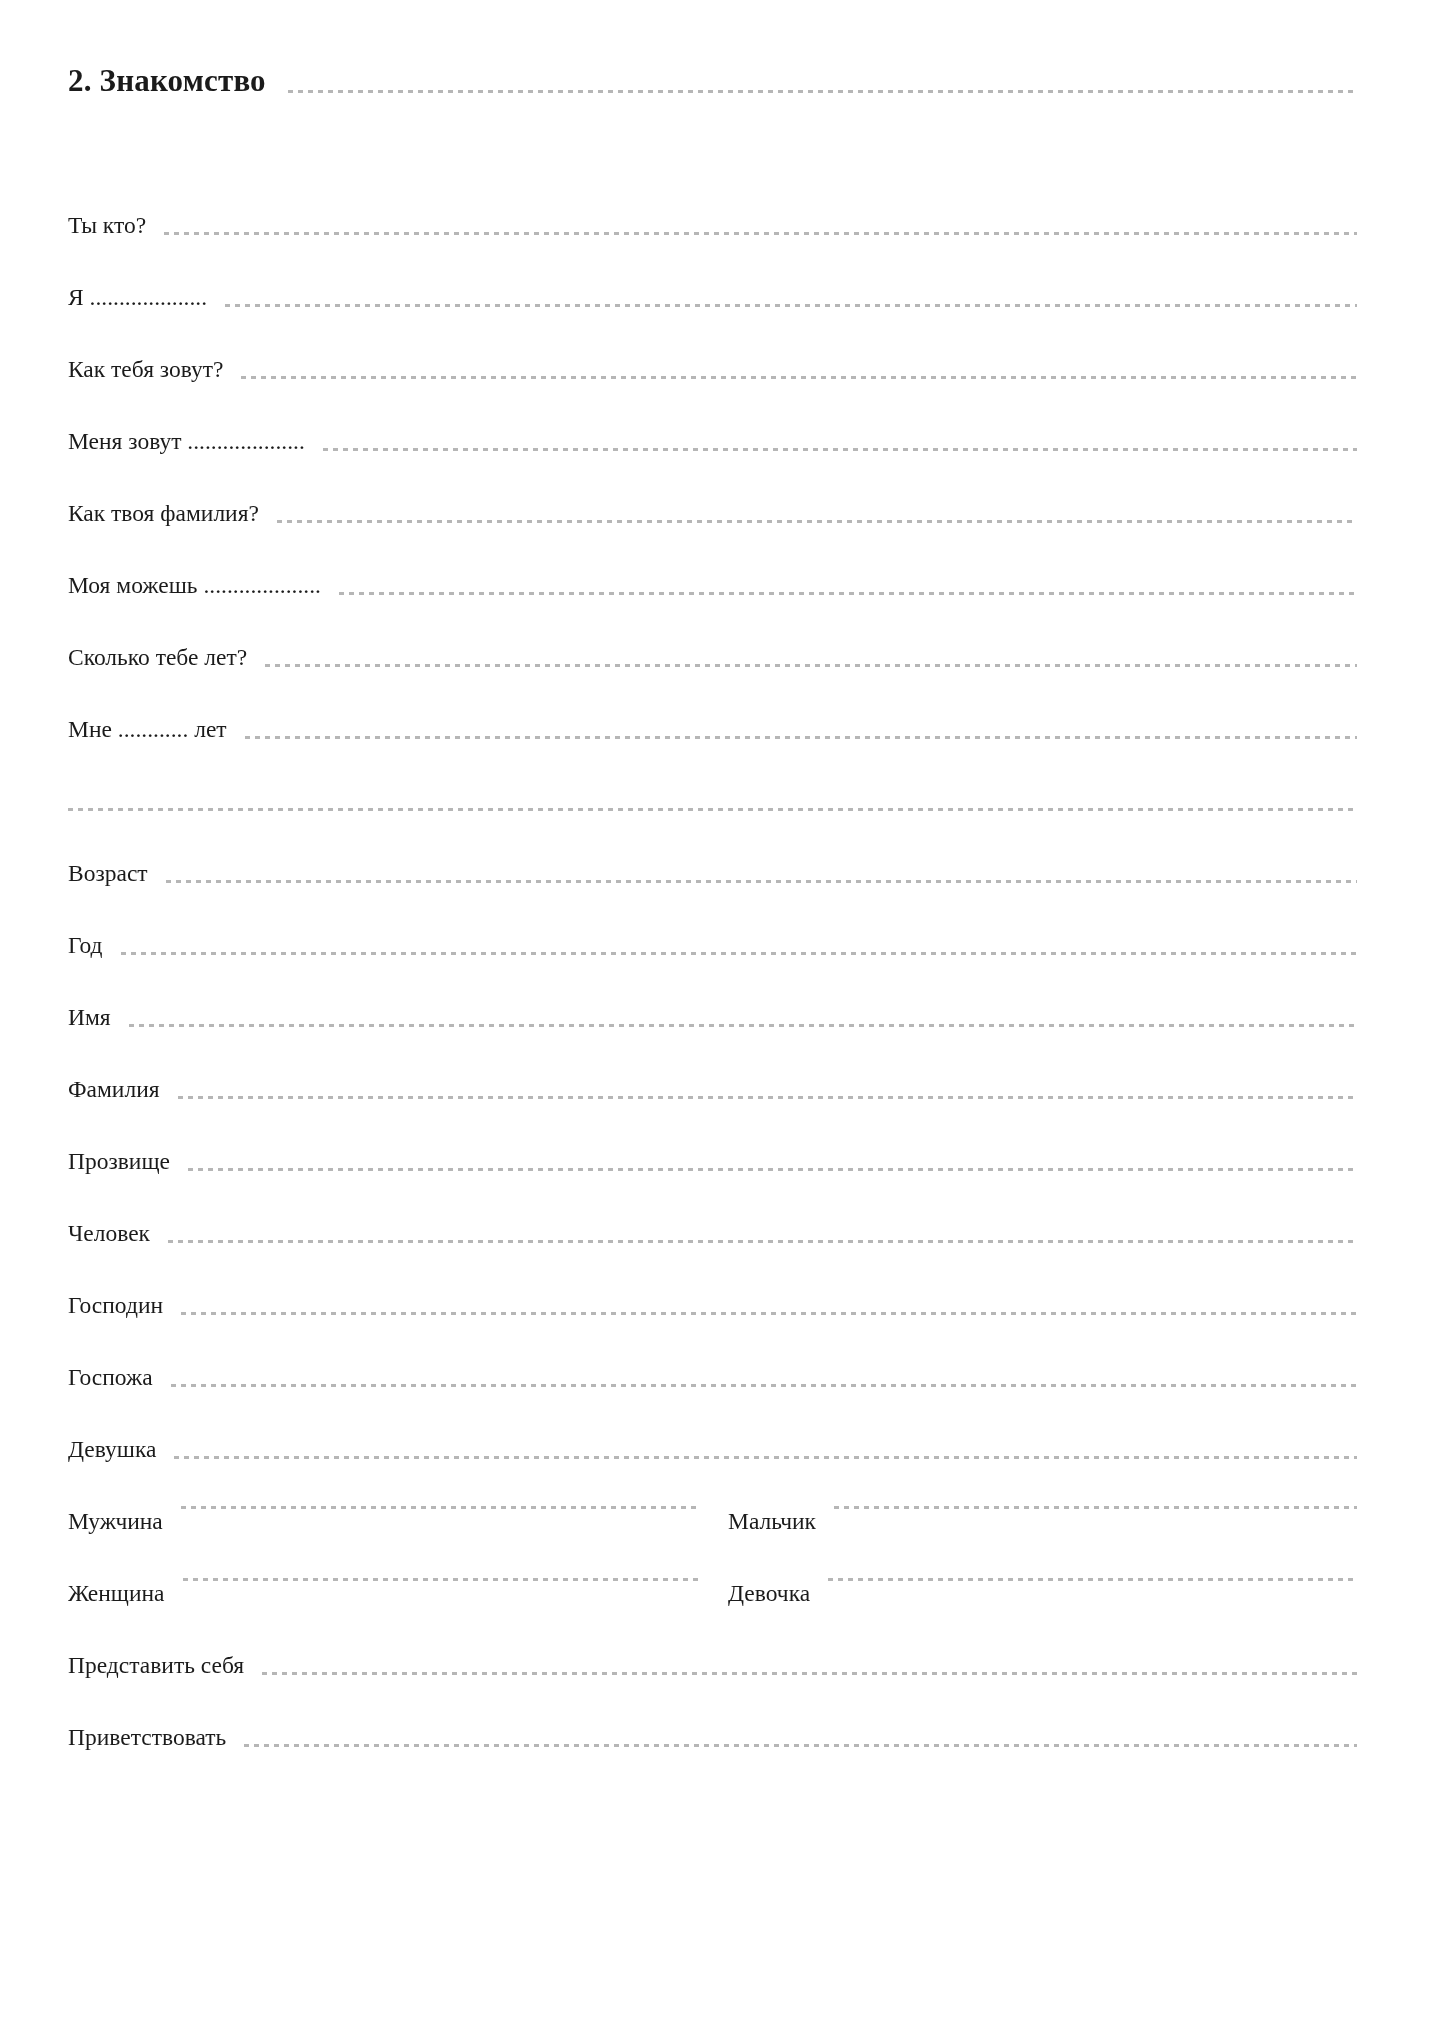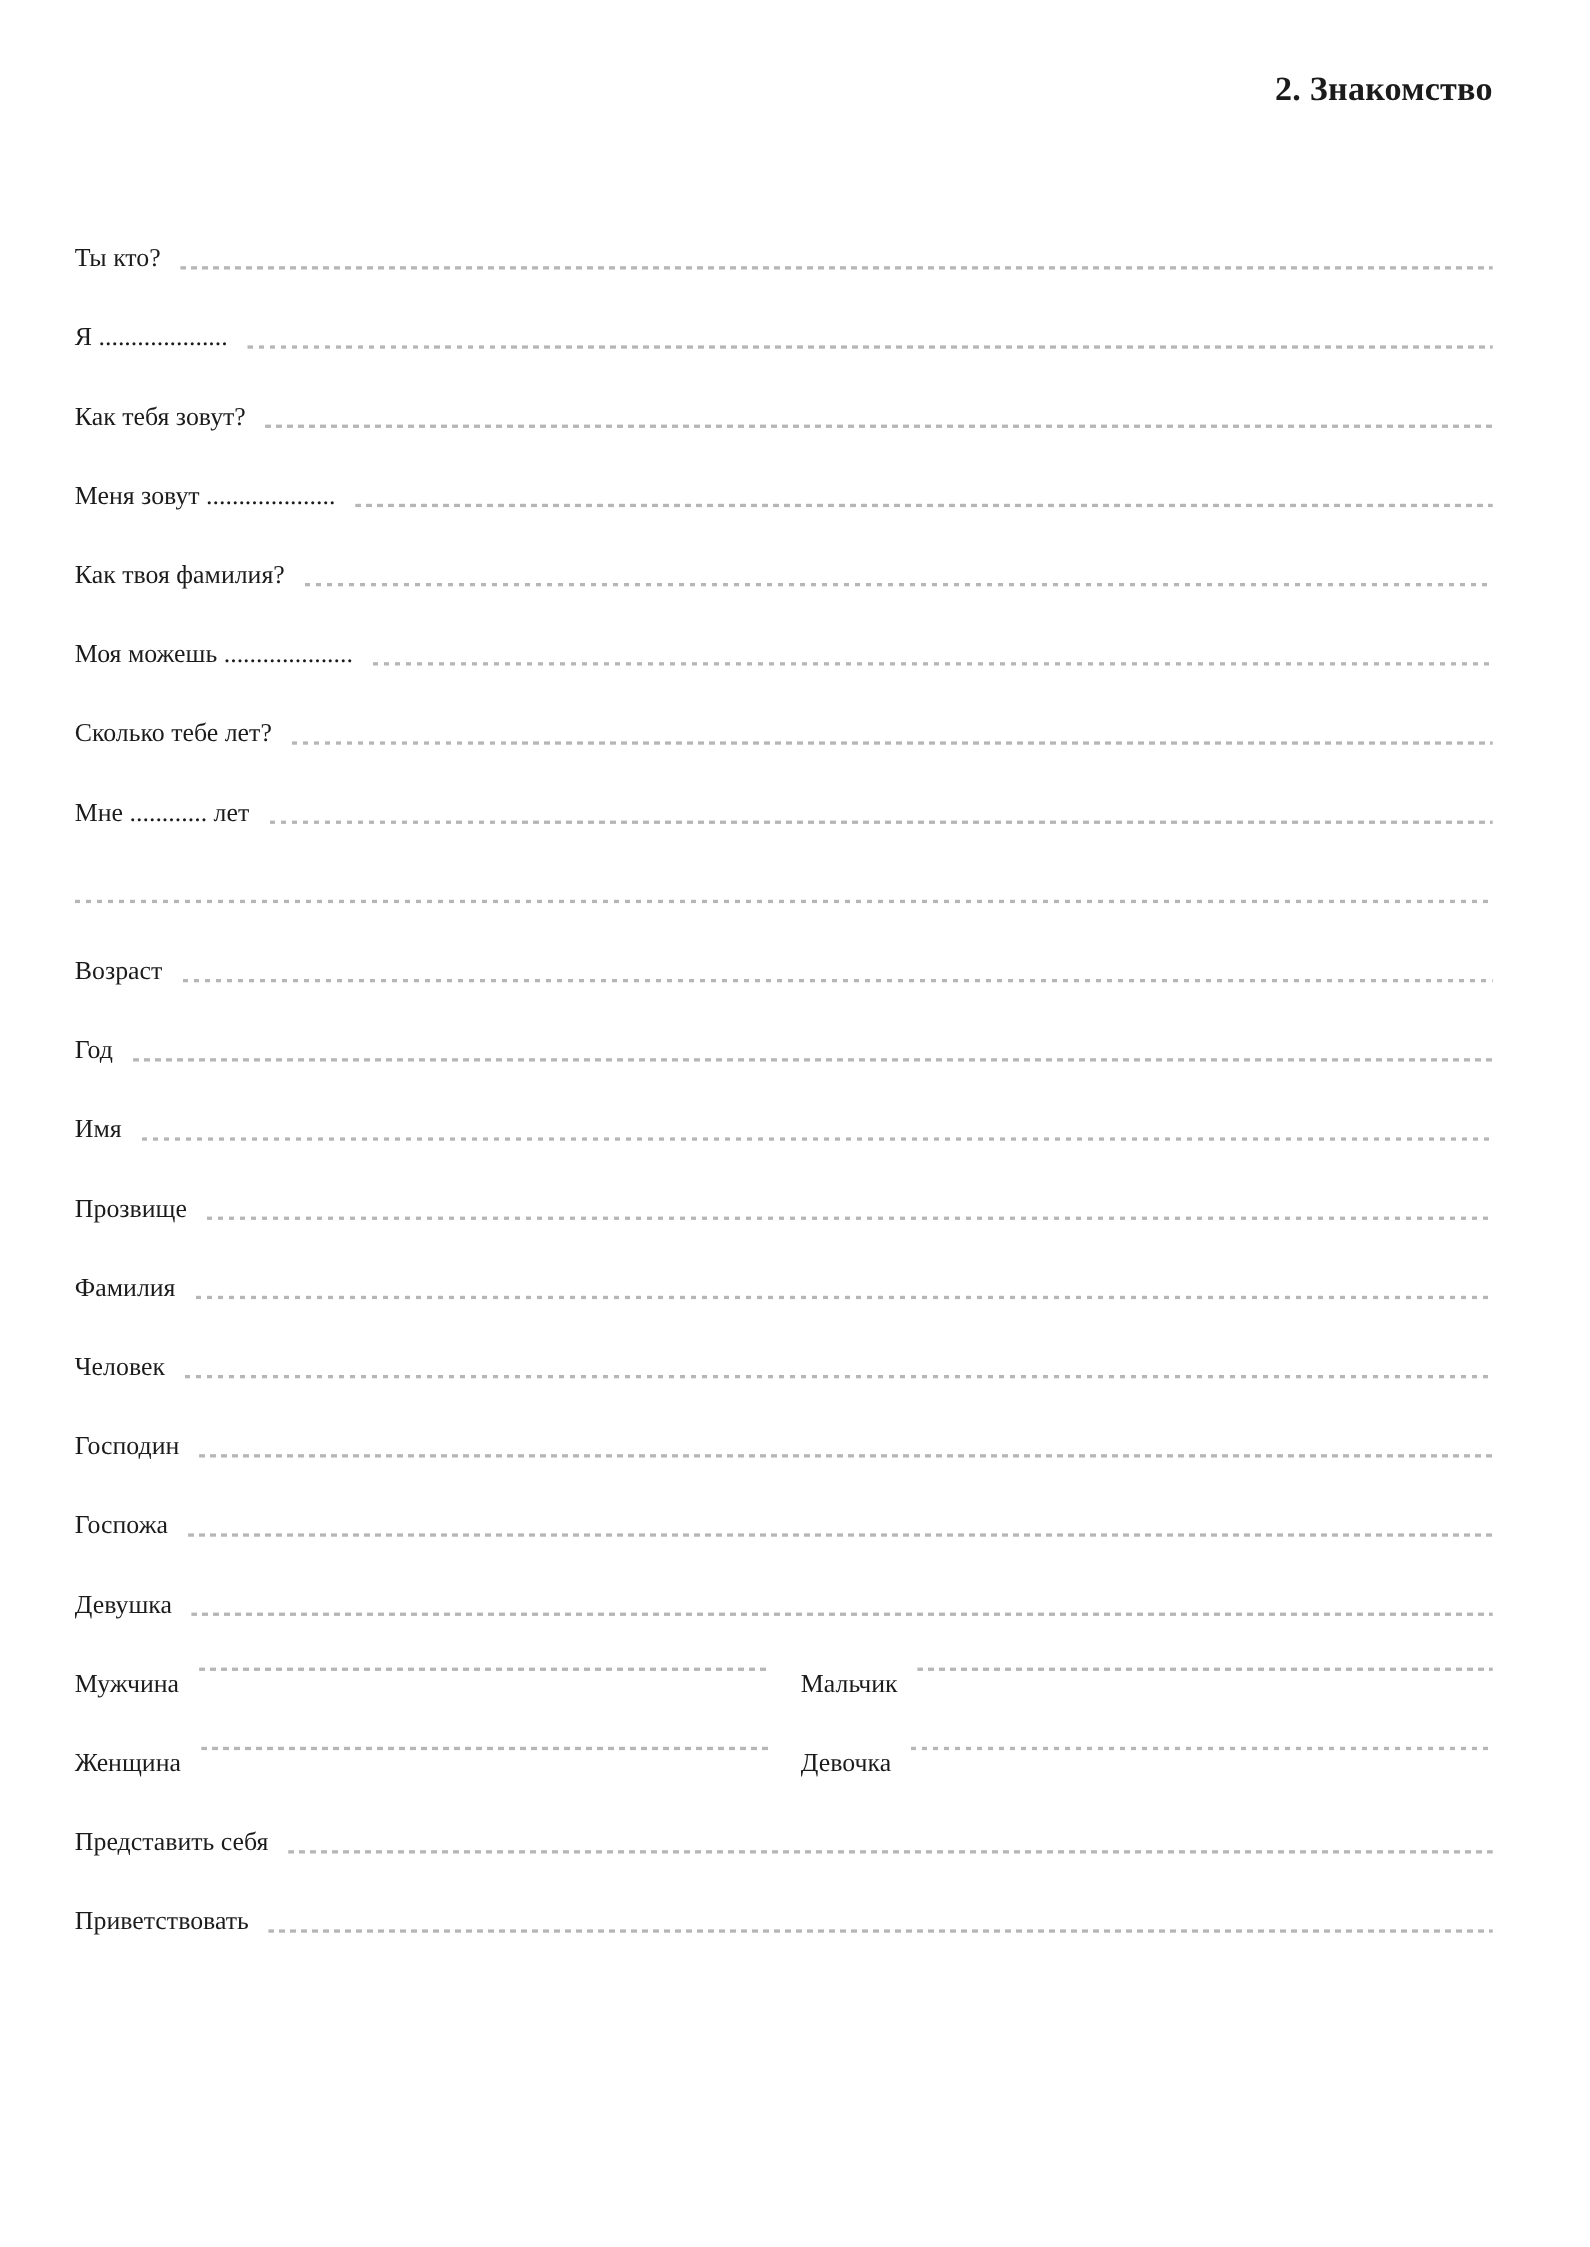--- a/index.html
+++ b/index.html
@@ -21,21 +21,20 @@
     padding: 62px 88px 0 68px;
   }
   .title-row {
     display: flex;
     align-items: flex-end;
     font-size: 31px;
     line-height: 38px;
     font-weight: bold;
     letter-spacing: 0.2px;
     margin-bottom: 110px;
-    flex-direction: column;
   }
   .row {
     display: flex;
     align-items: flex-end;
     font-size: 23.5px;
     line-height: 30px;
     height: 30px;
     margin-bottom: 42px;
     white-space: nowrap;
   }
@@ -138,26 +137,26 @@
     <span class="label">Год</span>
     <span class="line"></span>
   </div>
 
   <div class="row">
     <span class="label">Имя</span>
     <span class="line"></span>
   </div>
 
   <div class="row">
+    <span class="label">Фамилия</span>
+    <span class="line"></span>
+  </div>
+
+  <div class="row">
     <span class="label">Прозвище</span>
-    <span class="line"></span>
-  </div>
-
-  <div class="row">
-    <span class="label">Фамилия</span>
     <span class="line"></span>
   </div>
 
   <div class="row">
     <span class="label">Человек</span>
     <span class="line"></span>
   </div>
 
   <div class="row">
     <span class="label">Господин</span>

